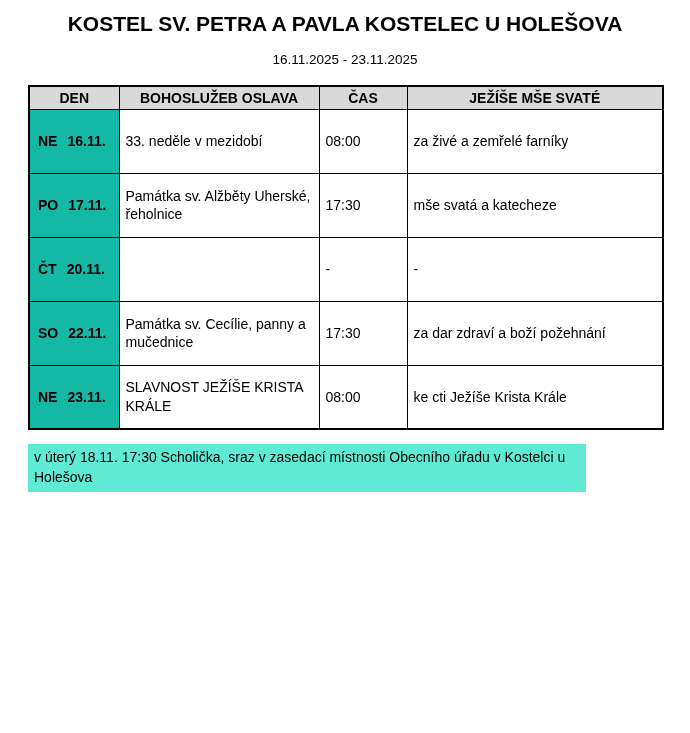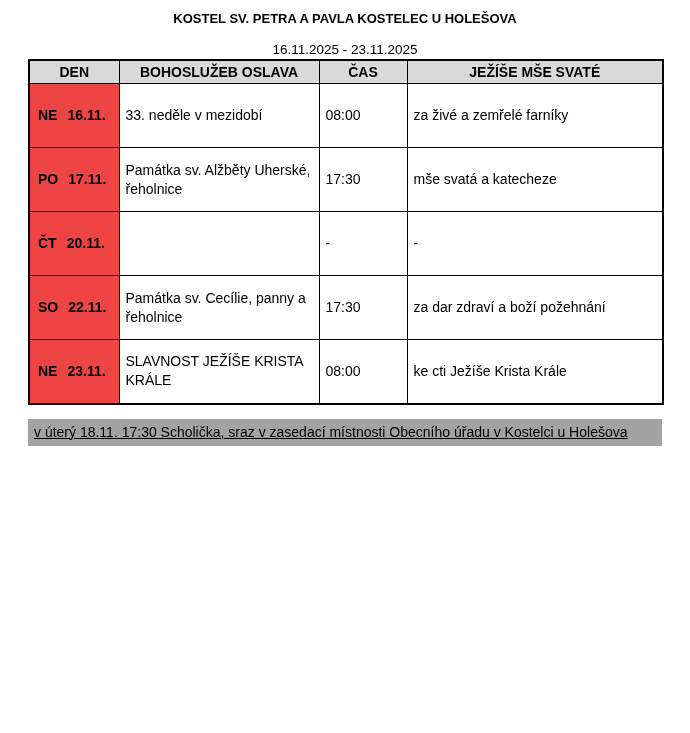--- a/index.html
+++ b/index.html
@@ -17,33 +17,33 @@
     height: 733px;
     padding: 10px 28px 0 28px;
   }
   .title-block { text-align: center; }
   .title {
     font-size: 15px;
     font-weight: bold;
     line-height: 1.35;
   }
   .subtitle {
-    font-size: 13px;
+    font-size: 21px;
     font-weight: bold;
     line-height: 1.35;
   }
   .date-range {
     font-size: 13.5px;
     margin-top: 13px;
     line-height: 1.3;
   }
   table.schedule {
     border-collapse: collapse;
     width: 634px;
-    margin-top: 1px;
+    margin-top: 16px;
     border: 2px solid #000;
     table-layout: fixed;
   }
   .schedule th, .schedule td {
     border: 1px solid #000;
   }
   .schedule th {
     background: #d9d9d9;
     font-size: 14px;
     font-weight: bold;
@@ -52,38 +52,37 @@
   }
   .schedule td {
     font-size: 14px;
     text-align: left;
     vertical-align: middle;
     padding: 2px 6px;
     height: 64px;
     line-height: 1.35;
   }
   .schedule td.day-cell {
-    background: #ef4444;
+    background: #14b8a6;
     font-weight: bold;
     text-align: left;
     padding-left: 8px;
   }
   .day-cell .date { margin-left: 10px; }
   .col-den { width: 90px; }
   .col-feast { width: 200px; }
   .col-time { width: 88px; }
   .col-intention { width: 256px; }
   .footer-note {
     margin-top: 14px;
-    background: #a3a3a3;
+    background: #5eead4;
     font-size: 14px;
     line-height: 1.4;
     padding: 4px 6px;
-    width: 634px;
-    text-decoration: underline;
+    width: 558px;
   }
 </style>
 </head>
 <body>
 
 <div class="page">
 
   <div class="title-block">
     <div class="subtitle">KOSTEL SV. PETRA A PAVLA KOSTELEC U HOLEŠOVA</div>
     <div class="date-range">16.11.2025 - 23.11.2025</div>
@@ -126,21 +125,21 @@
           <span>ČT</span><span class="date">20.11.</span>
         </td>
         <td></td>
         <td>-</td>
         <td>-</td>
       </tr>
       <tr>
         <td class="day-cell">
           <span>SO</span><span class="date">22.11.</span>
         </td>
-        <td>Památka sv. Cecílie, panny a řeholnice</td>
+        <td>Památka sv. Cecílie, panny a mučednice</td>
         <td>17:30</td>
         <td>za dar zdraví a boží požehnání</td>
       </tr>
       <tr>
         <td class="day-cell">
           <span>NE</span><span class="date">23.11.</span>
         </td>
         <td>SLAVNOST JEŽÍŠE KRISTA KRÁLE</td>
         <td>08:00</td>
         <td>ke cti Ježíše Krista Krále</td>

